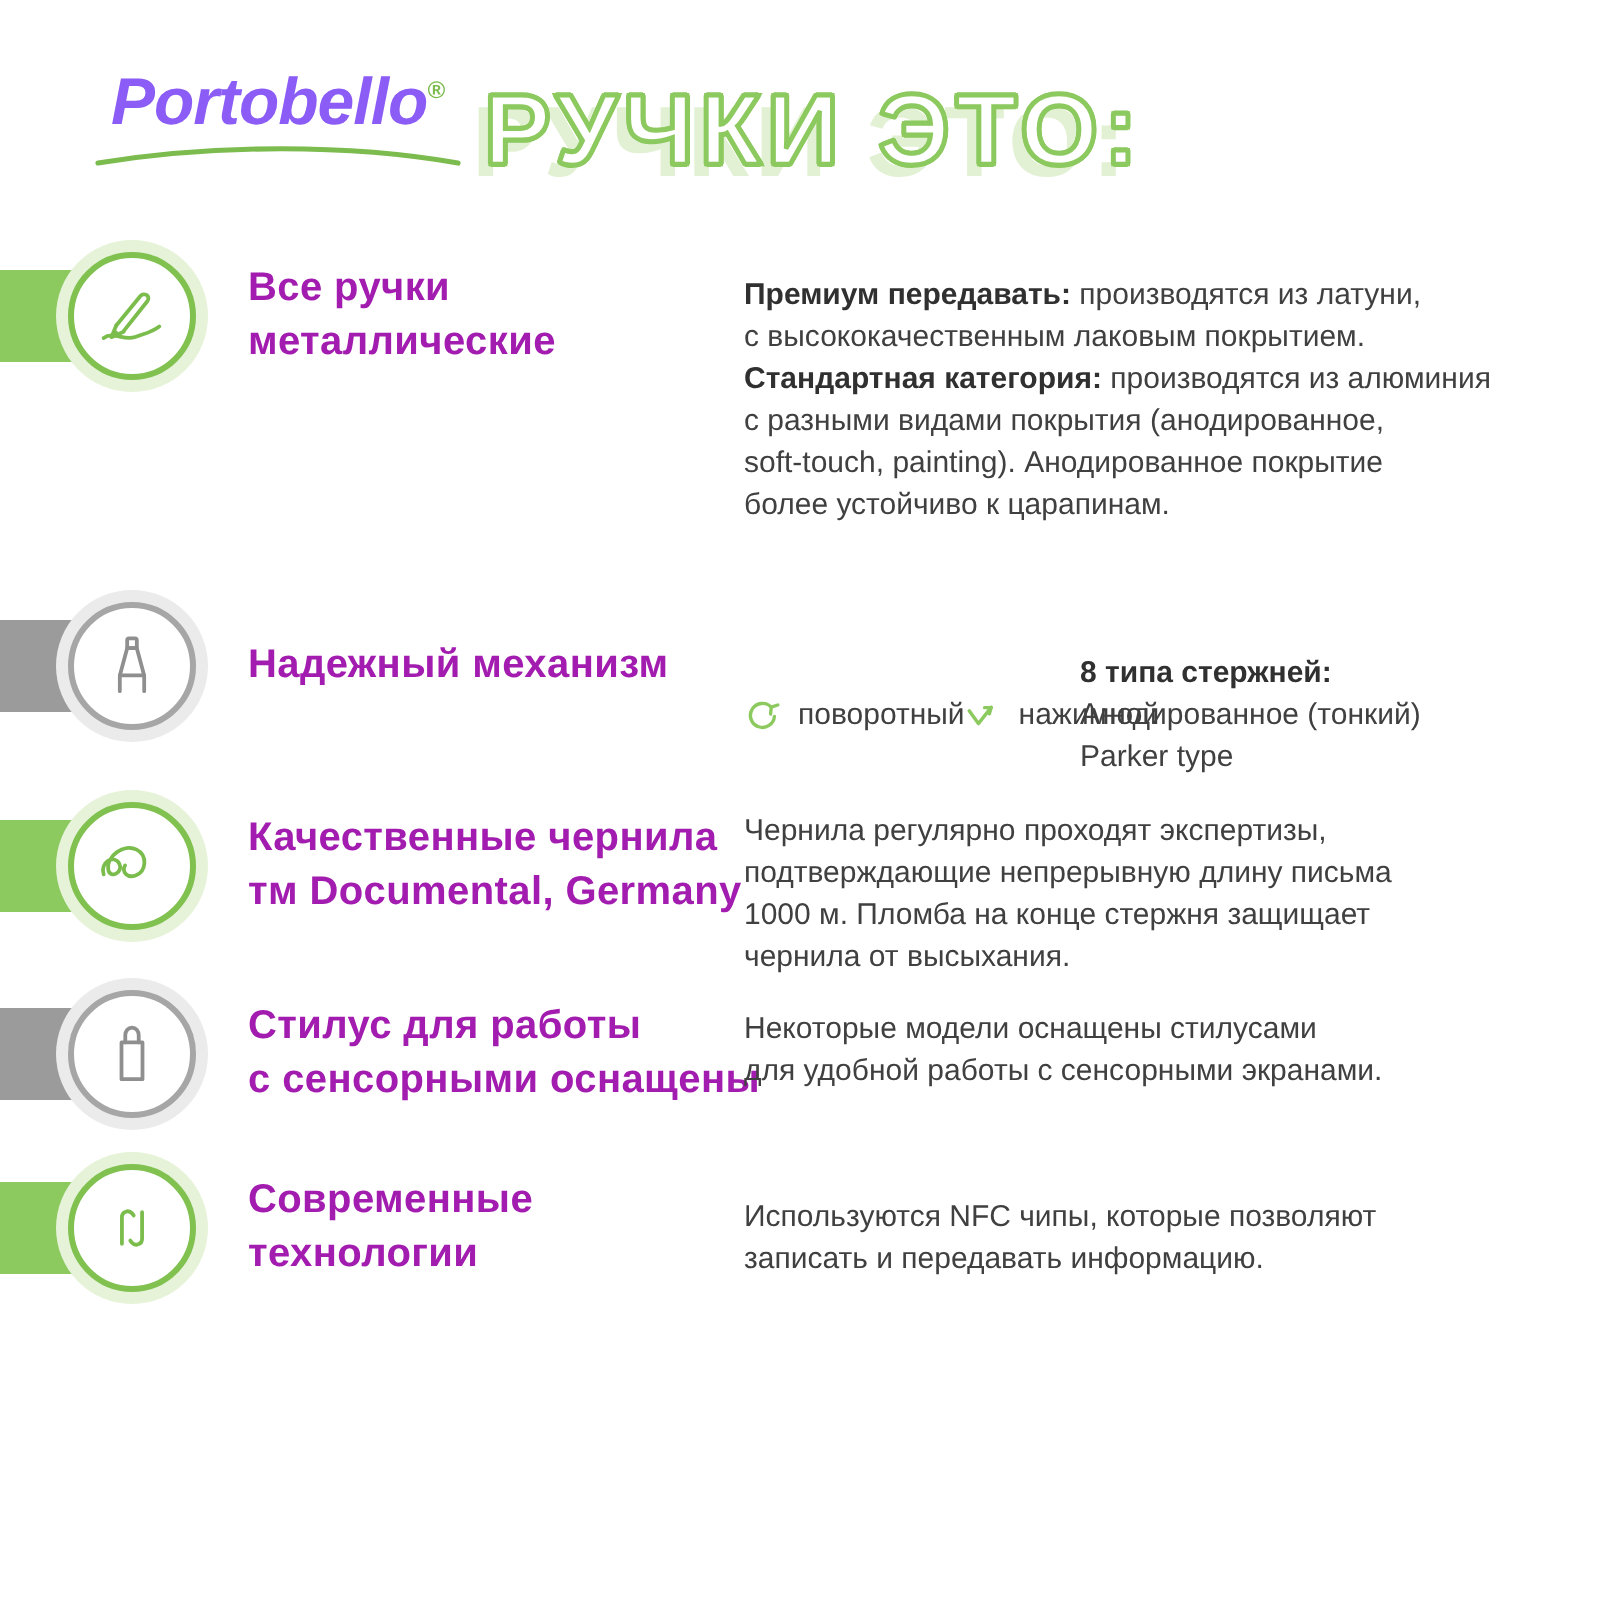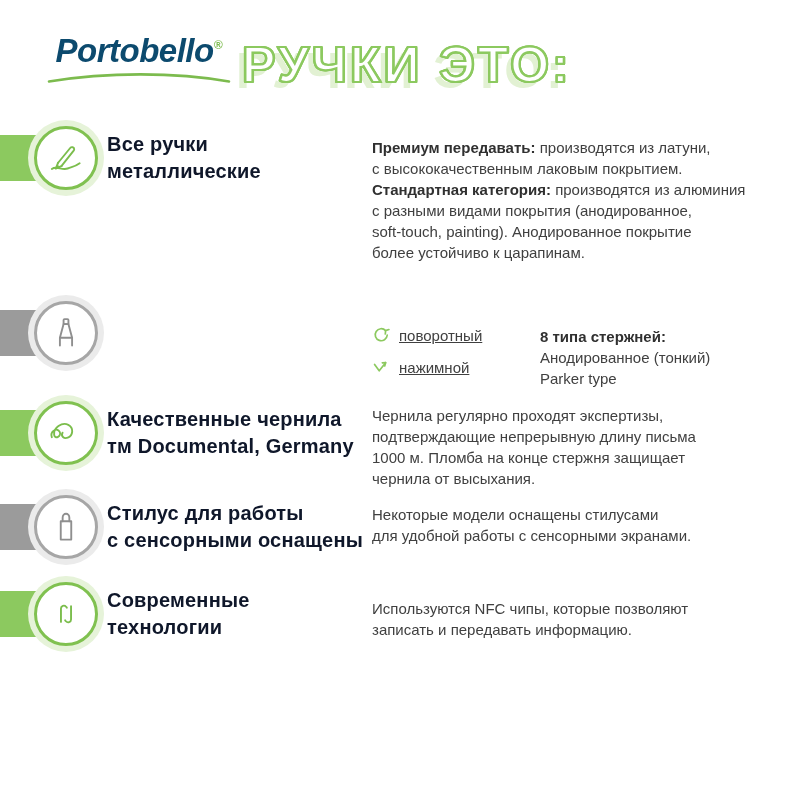--- a/index.html
+++ b/index.html
@@ -1,21 +1,21 @@
 <!DOCTYPE html>
 <html><head>
 <meta charset="utf-8">
 <style>
   html,body{margin:0;padding:0;background:#fff;}
   .page{position:relative;width:800px;height:800px;background:#ffffff;overflow:hidden;
         font-family:"Liberation Sans", sans-serif;color:#3f3f3f;}
 
   
   .logo{position:absolute;left:44px;top:32px;width:190px;text-align:center;}
-  .logo-text{font-style:italic;font-weight:700;font-size:33px;color:#0c4a6e;letter-spacing:-0.5px;}
+  .logo-text{font-style:italic;font-weight:700;font-size:33px;color:#8b5cf6;letter-spacing:-0.5px;}
   .logo-reg{font-style:italic;font-weight:700;font-size:12px;color:#7cbb4e;vertical-align:13px;}
   .swoosh{display:block;margin:1px auto 0 auto;}
 
   .page-title{position:absolute;left:230px;top:24px;margin:12px;
     font-size:50px;line-height:58px;font-weight:800;letter-spacing:3px;
     color:#ffffff;-webkit-text-stroke:2.2px #8cc95f;
     text-shadow:
       1.4px 0 #8cc95f,-1.4px 0 #8cc95f,0 1.4px #8cc95f,0 -1.4px #8cc95f,
       1px 1px #8cc95f,-1px 1px #8cc95f,1px -1px #8cc95f,-1px -1px #8cc95f,
       -6px 6px 0 #e2f1d3;}
@@ -26,31 +26,31 @@
   .green-bg{background:#8cc95f;}
   .gray-bg{background:#9b9b9b;}
   .halo{position:absolute;left:28px;top:2px;width:76px;height:76px;border-radius:50%;}
   .green-halo{background:#e6f3d9;}
   .gray-halo{background:#ebebeb;}
   .circle{position:absolute;left:34px;top:8px;width:64px;height:64px;border-radius:50%;
           background:#fff;box-sizing:border-box;display:flex;align-items:center;justify-content:center;}
   .green-ring{border:3px solid #80c150;}
   .gray-ring{border:3px solid #a6a6a6;}
 
-  .title{position:absolute;left:107px;top:40px;transform:translateY(-50%);margin:0;
-         width:265px;font-size:20px;line-height:27px;font-weight:700;color:#0f172a;
+  .title{position:absolute;left:124px;top:40px;transform:translateY(-50%);margin:0;
+         width:265px;font-size:20px;line-height:27px;font-weight:700;color:#a21caf;
          white-space:pre-line;letter-spacing:0.2px;}
 
   .desc{position:absolute;left:372px;width:430px;font-size:15px;line-height:21px;
         color:#404040;white-space:pre-line;}
   .b{font-weight:700;color:#303030;}
 
   
   .mech{position:absolute;left:372px;top:33px;display:flex;}
-  .mech-options{width:168px;display:flex;flex-direction:column;gap:14px;text-decoration:underline;}
+  .mech-options{width:168px;display:flex;flex-direction:row;gap:0;}
   .mech-item{display:flex;align-items:center;gap:9px;font-size:15px;color:#404040;}
   .mech-refills{font-size:15px;line-height:21px;color:#404040;}
 
   svg{display:block;}
 </style>
 </head>
 <body>
 
 <div class="page">
 
@@ -86,20 +86,21 @@
   <section class="row" style="top:293px">
     <div class="tab gray-bg"></div>
     <div class="halo gray-halo"></div>
     <div class="circle gray-ring">
       <svg width="42" height="42" viewBox="0 0 40 40" fill="none" stroke="#8f8f8f" stroke-width="1.8" stroke-linecap="round" stroke-linejoin="round">
         <path d="M18.6 6.8 h2.8 c.5 0 .9 .4 .9 .9 v3.8 h-4.6 V7.7 c0-.5 .4-.9 .9-.9 z"></path>
         <path d="M17.7 11.5 L14.2 24.5 h11.6 L22.3 11.5 z"></path>
         <path d="M14.2 24.5 v7.5 M25.8 24.5 v7.5"></path>
       </svg>
     </div>
+    <h3 class="title">Надежный механизм</h3>
     <div class="mech">
       <div class="mech-options">
         <div class="mech-item">
           <svg width="18" height="18" viewBox="0 0 18 18" fill="none" stroke="#8cc95f" stroke-width="1.7" stroke-linecap="round" stroke-linejoin="round">
             <path d="M13.6 4.6 A6 6 0 1 0 15.2 9.2"></path>
             <path d="M13.6 4.6 l3.3-1.1 M13.6 4.6 l-.3 3.4"></path>
           </svg>
           <span>поворотный</span>
         </div>
         <div class="mech-item">

